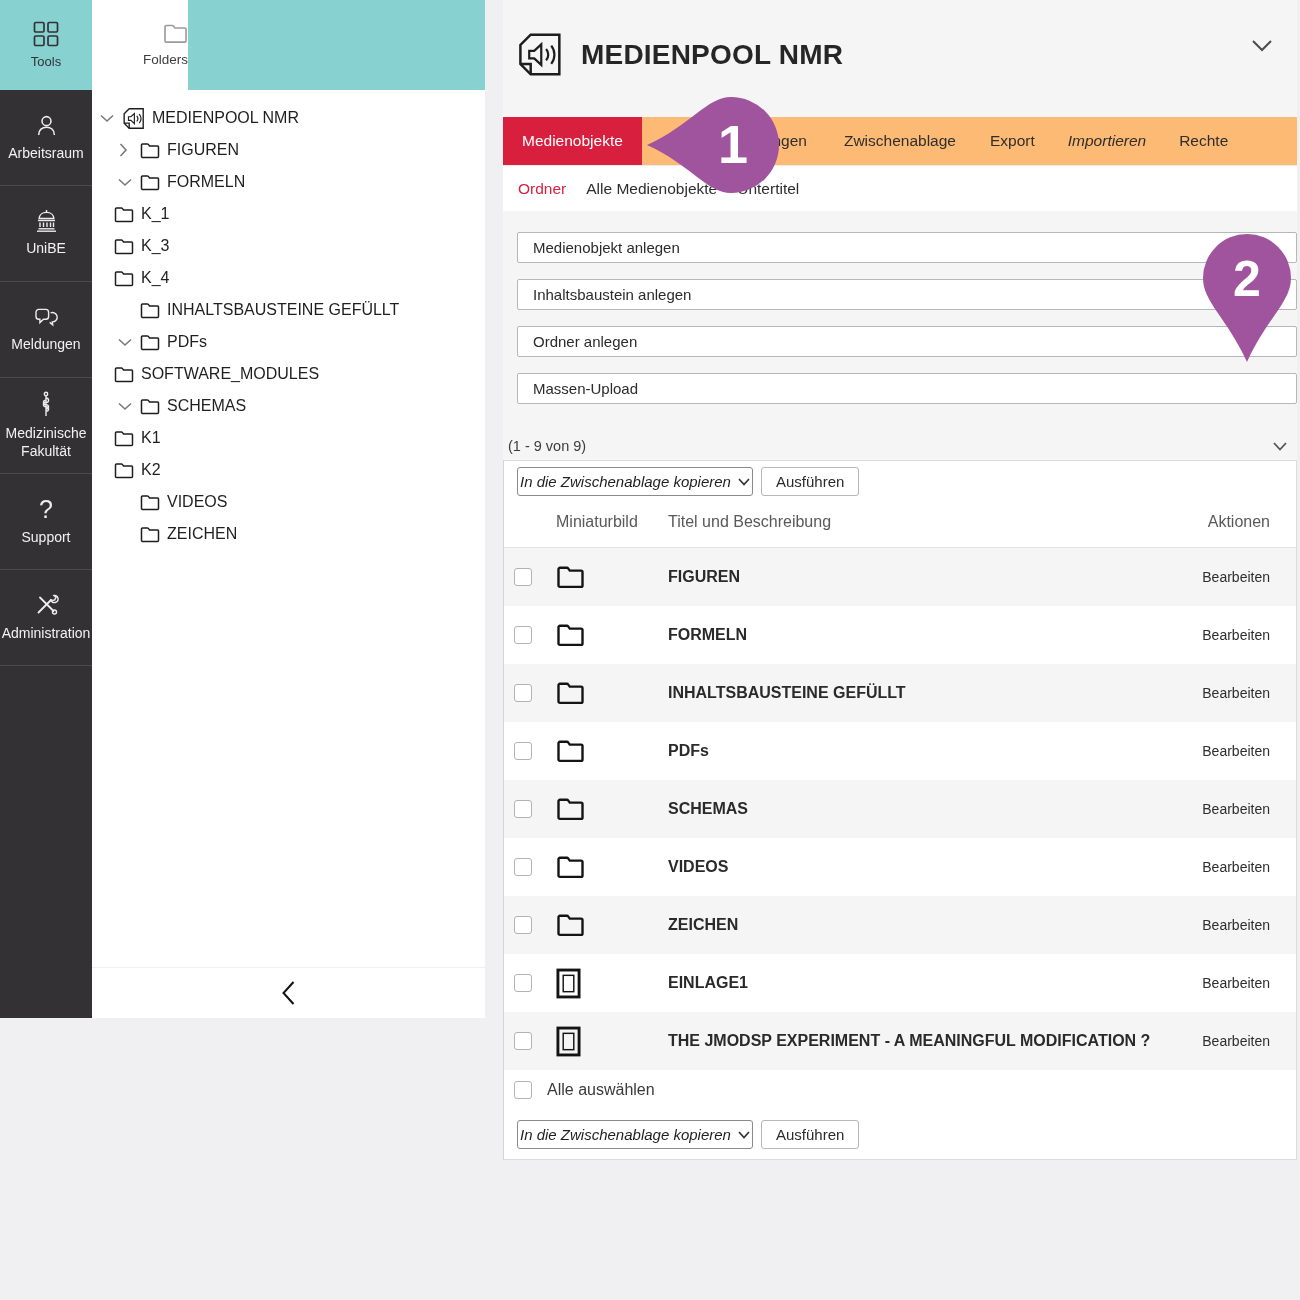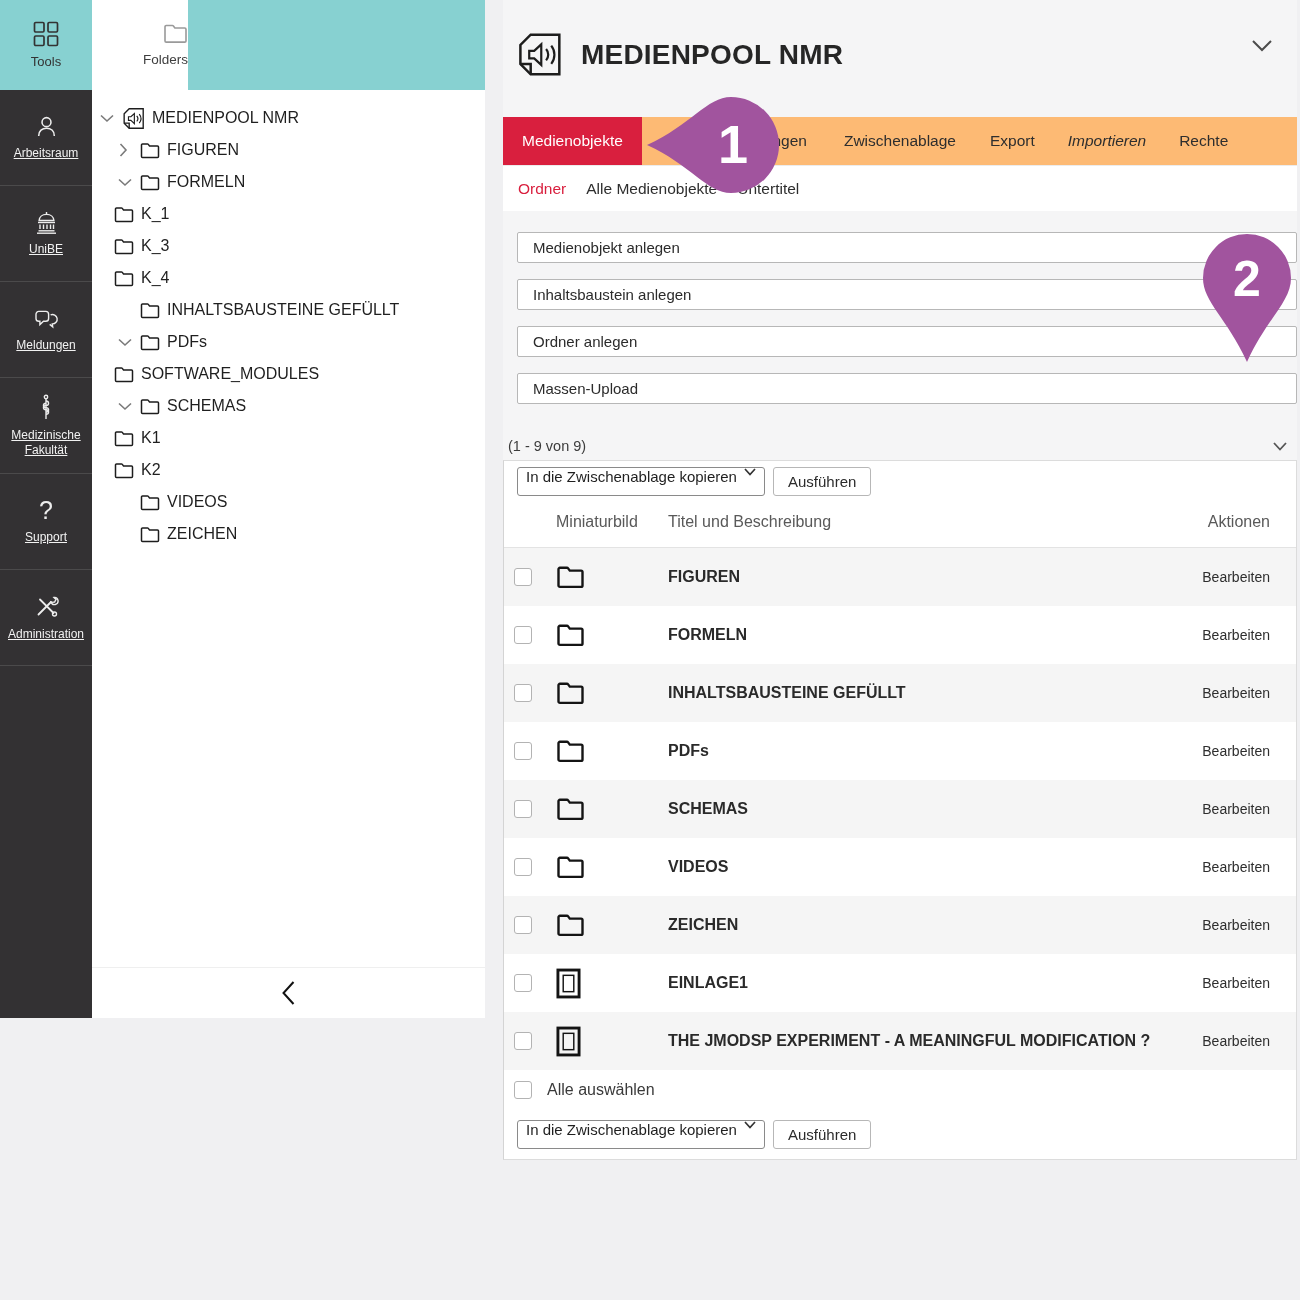--- a/index.html
+++ b/index.html
@@ -10,21 +10,21 @@
     color:#2e2e2e;
     -webkit-font-smoothing:antialiased;
   }
   svg{display:block;}
 
   
   .rail{position:absolute;left:0;top:0;width:92px;height:1018px;background:#333133;}
   .rail-tools{height:90px;background:#87d1d1;display:flex;flex-direction:column;align-items:center;justify-content:center;gap:7px;cursor:pointer;}
   .rail-tools .lbl{font-size:13px;color:#333;}
   .rail-item{height:95px;border-bottom:1px solid #4b4a4b;display:flex;flex-direction:column;align-items:center;justify-content:center;gap:7px;cursor:pointer;}
-  .rail-item .lbl{font-size:12px;color:#f2f2f2;text-align:center;line-height:1.25;padding:0 2px;text-decoration:underline;}
+  .rail-item .lbl{font-size:14px;color:#f2f2f2;text-align:center;line-height:1.25;padding:0 2px;}
   .rail-item:first-of-type{border-top:0;}
   .q-glyph{font-size:25px;color:#ededed;line-height:1;font-weight:400;}
 
   
   .fpanel{position:absolute;left:92px;top:0;width:393px;height:1018px;background:#fff;}
   .folders-tab{position:absolute;left:0;top:0;width:96px;height:90px;background:#fff;display:flex;flex-direction:column;align-items:flex-end;justify-content:center;gap:8px;cursor:pointer;}
   .folders-tab .lbl{font-size:13.5px;color:#3e3e3e;}
   .teal-strip{position:absolute;left:96px;top:0;right:0;height:90px;background:#87d1d1;}
   .tree{position:absolute;top:102px;left:0;right:0;}
   .trow{height:32px;display:flex;align-items:center;cursor:pointer;}
@@ -57,21 +57,21 @@
   .subtab.active{color:#d91f3e;}
 
   .actions-row{margin:21px 0 0 14px;display:flex;gap:16px;flex-direction:column;}
   .btn{background:#fff;border:1px solid #b7b7b7;border-radius:2px;height:31px;display:inline-flex;align-items:center;padding:0 15px;font-size:15px;color:#2b2b2b;cursor:pointer;white-space:nowrap;}
 
   .count-row{margin:34px 10px 0 5px;height:16px;display:flex;align-items:center;justify-content:space-between;}
   .count-text{font-size:14.5px;color:#3c3c3c;}
 
   .tbl{margin-top:6px;height:698px;background:#fff;border:1px solid #dcdcdc;border-left:1px solid #d4d4d4;}
   .tbl-toolbar{padding:6px 0 0 13px;height:29px;display:flex;gap:8px;}
-  .select{width:230px;height:27px;border:1px solid #8a8a8a;border-radius:3px;background:#fff;display:flex;justify-content:space-between;padding:0 8px;cursor:pointer;}
+  .select{width:230px;height:27px;border:1px solid #8a8a8a;border-radius:3px;background:#fff;display:flex;align-items:center;justify-content:space-between;padding:0 2px;cursor:pointer;font-style:italic;}
   .select .sval{font-size:15px;color:#1f1f1f;white-space:nowrap;}
   .exec{background:#fff;border:1px solid #b7b7b7;border-radius:3px;height:29px;display:inline-flex;align-items:center;padding:0 14px;font-size:15px;color:#2b2b2b;cursor:pointer;}
 
   .thead{height:51px;display:flex;align-items:center;border-bottom:1px solid #e3e3e3;color:#595959;font-size:16px;}
   .c-check{width:43px;display:flex;padding-left:10px;box-sizing:border-box;}
   .c-thumb{width:121px;display:flex;padding-left:9px;box-sizing:border-box;}
   .c-title{flex:1;font-size:16px;}
   .c-action{width:120px;text-align:right;padding-right:26px;box-sizing:border-box;}
   .row{height:58px;display:flex;align-items:center;}
   .row.g{background:#f5f5f5;}

